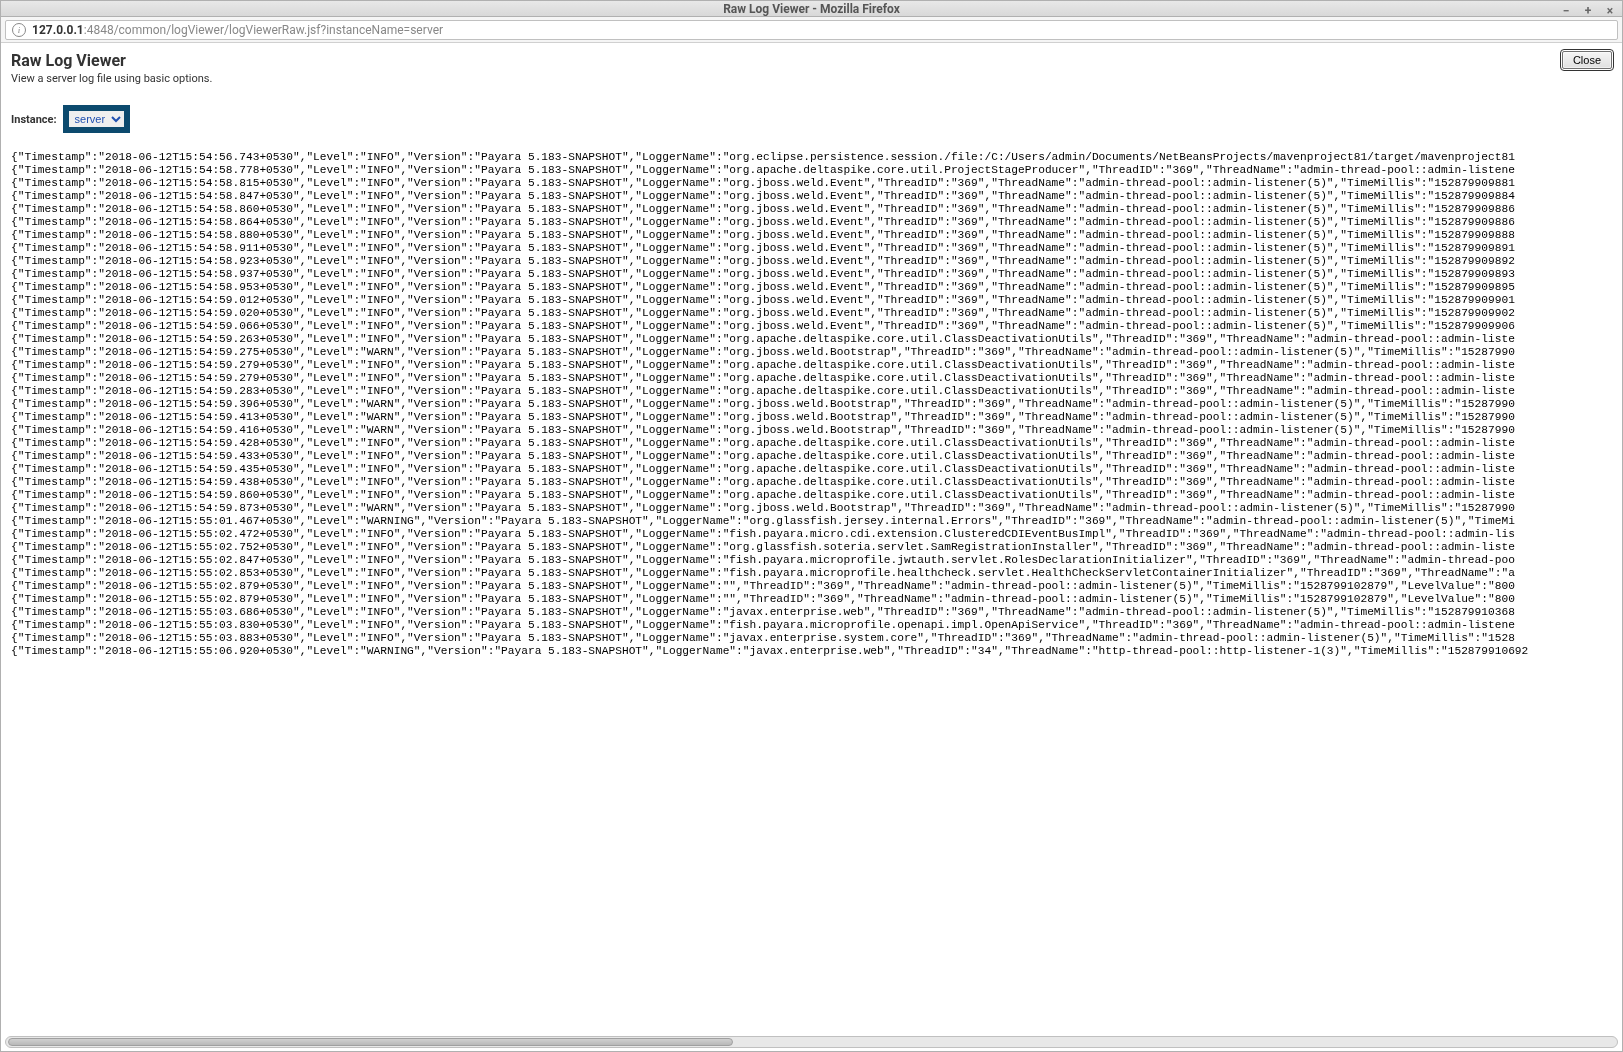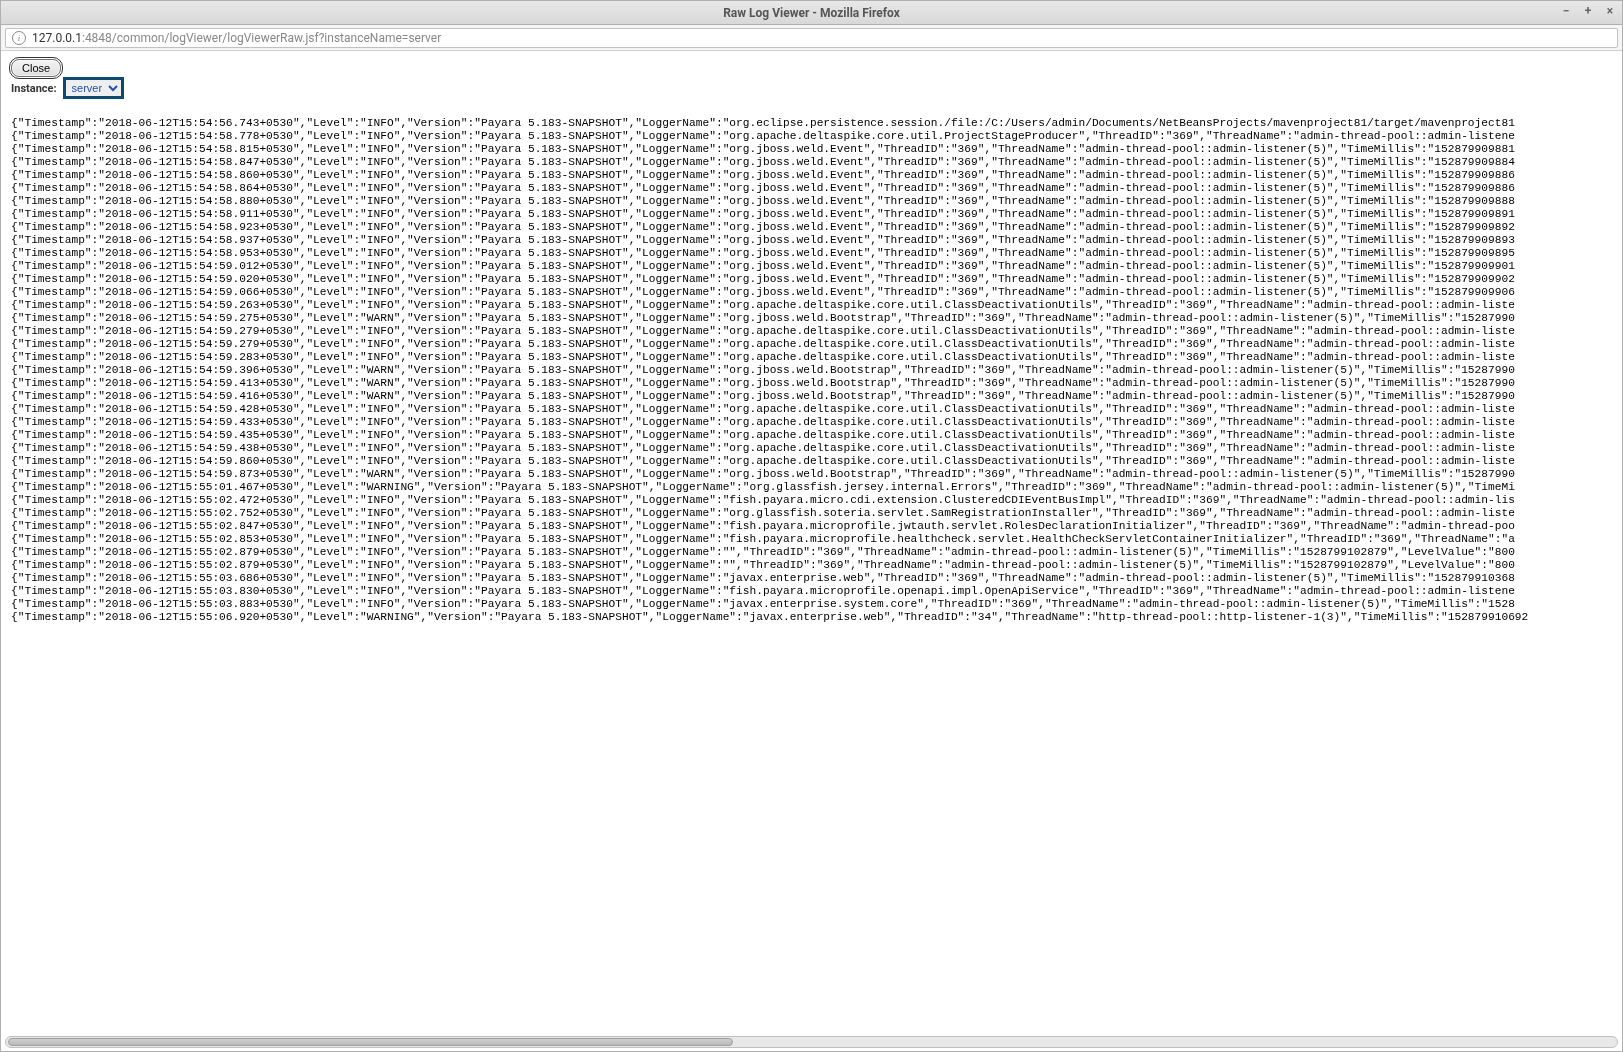--- a/index.html
+++ b/index.html
@@ -18,21 +18,21 @@
       width: 100%;
       height: 100%;
       background: #fff;
       border: 1px solid #b0b0b0;
       display: flex;
       flex-direction: column;
     }
     .titlebar {
       background: linear-gradient(to bottom, #e8e8e8, #d8d8d8);
       border-bottom: 1px solid #b0b0b0;
-      height: 24px;
+      height: 16px;
       display: flex;
       align-items: center;
       justify-content: center;
       position: relative;
       font-size: 12px;
       color: #555;
       font-weight: bold;
     }
     .window-controls {
       position: absolute;
@@ -78,21 +78,21 @@
       display: inline-flex;
       align-items: center;
       justify-content: center;
       font-size: 9px;
       color: #888;
       margin-right: 6px;
       font-style: italic;
       font-family: serif;
     }
     .url-host {
-      font-weight: normal;
+      font-weight: bold;
       color: #333;
     }
     .url-path {
       color: #888;
       text-align: right;
     }
     .content {
       flex: 1;
       padding: 8px 10px;
       overflow: hidden;
@@ -111,42 +111,42 @@
       margin-bottom: 2px;
     }
     .page-subtitle {
       font-size: 11px;
       color: #333;
       margin-bottom: 20px;
     }
     .close-btn {
       background: linear-gradient(to bottom, #f5f5f5, #e0e0e0);
       border: 1px solid #707070;
-      border-radius: 8px;
+      border-radius: 2px;
       padding: 2px 10px;
       font-size: 11px;
       cursor: pointer;
       box-shadow: inset 0 0 0 1px rgba(255,255,255,0.5);
       outline: 1px solid #333;
       outline-offset: 1px;
     }
     .instance-row {
       display: flex;
       align-items: center;
       gap: 6px;
       margin-bottom: 18px;
     }
     .instance-label {
       font-size: 11px;
       font-weight: bold;
       color: #333;
     }
     .instance-select {
       font-size: 11px;
-      border: 3px solid #0c4a6e;
+      border: 6px solid #0c4a6e;
       background: #efefef;
       padding: 1px 2px;
       color: #2050b0;
     }
     .log-container {
       font-family: "Courier New", monospace;
       font-size: 11.2px;
       line-height: 13px;
       white-space: pre;
       overflow: hidden;
@@ -202,20 +202,24 @@
     <div class="urlbar">
       <span class="info-icon">i</span>
       <span class="url-host">127.0.0.1</span>
       <span class="url-path">:4848/common/logViewer/logViewerRaw.jsf?instanceName=server</span>
     </div>
   </div>
 
   <div class="content">
 
     <div class="header-row">
+      <div>
+        <div class="page-title">Raw Log Viewer</div>
+        <div class="page-subtitle">View a server log file using basic options.</div>
+      </div>
       <button class="close-btn">Close</button>
     </div>
 
     <div class="instance-row">
       <span class="instance-label">Instance:</span>
       <select class="instance-select">
         <option>server</option>
       </select>
     </div>
 

